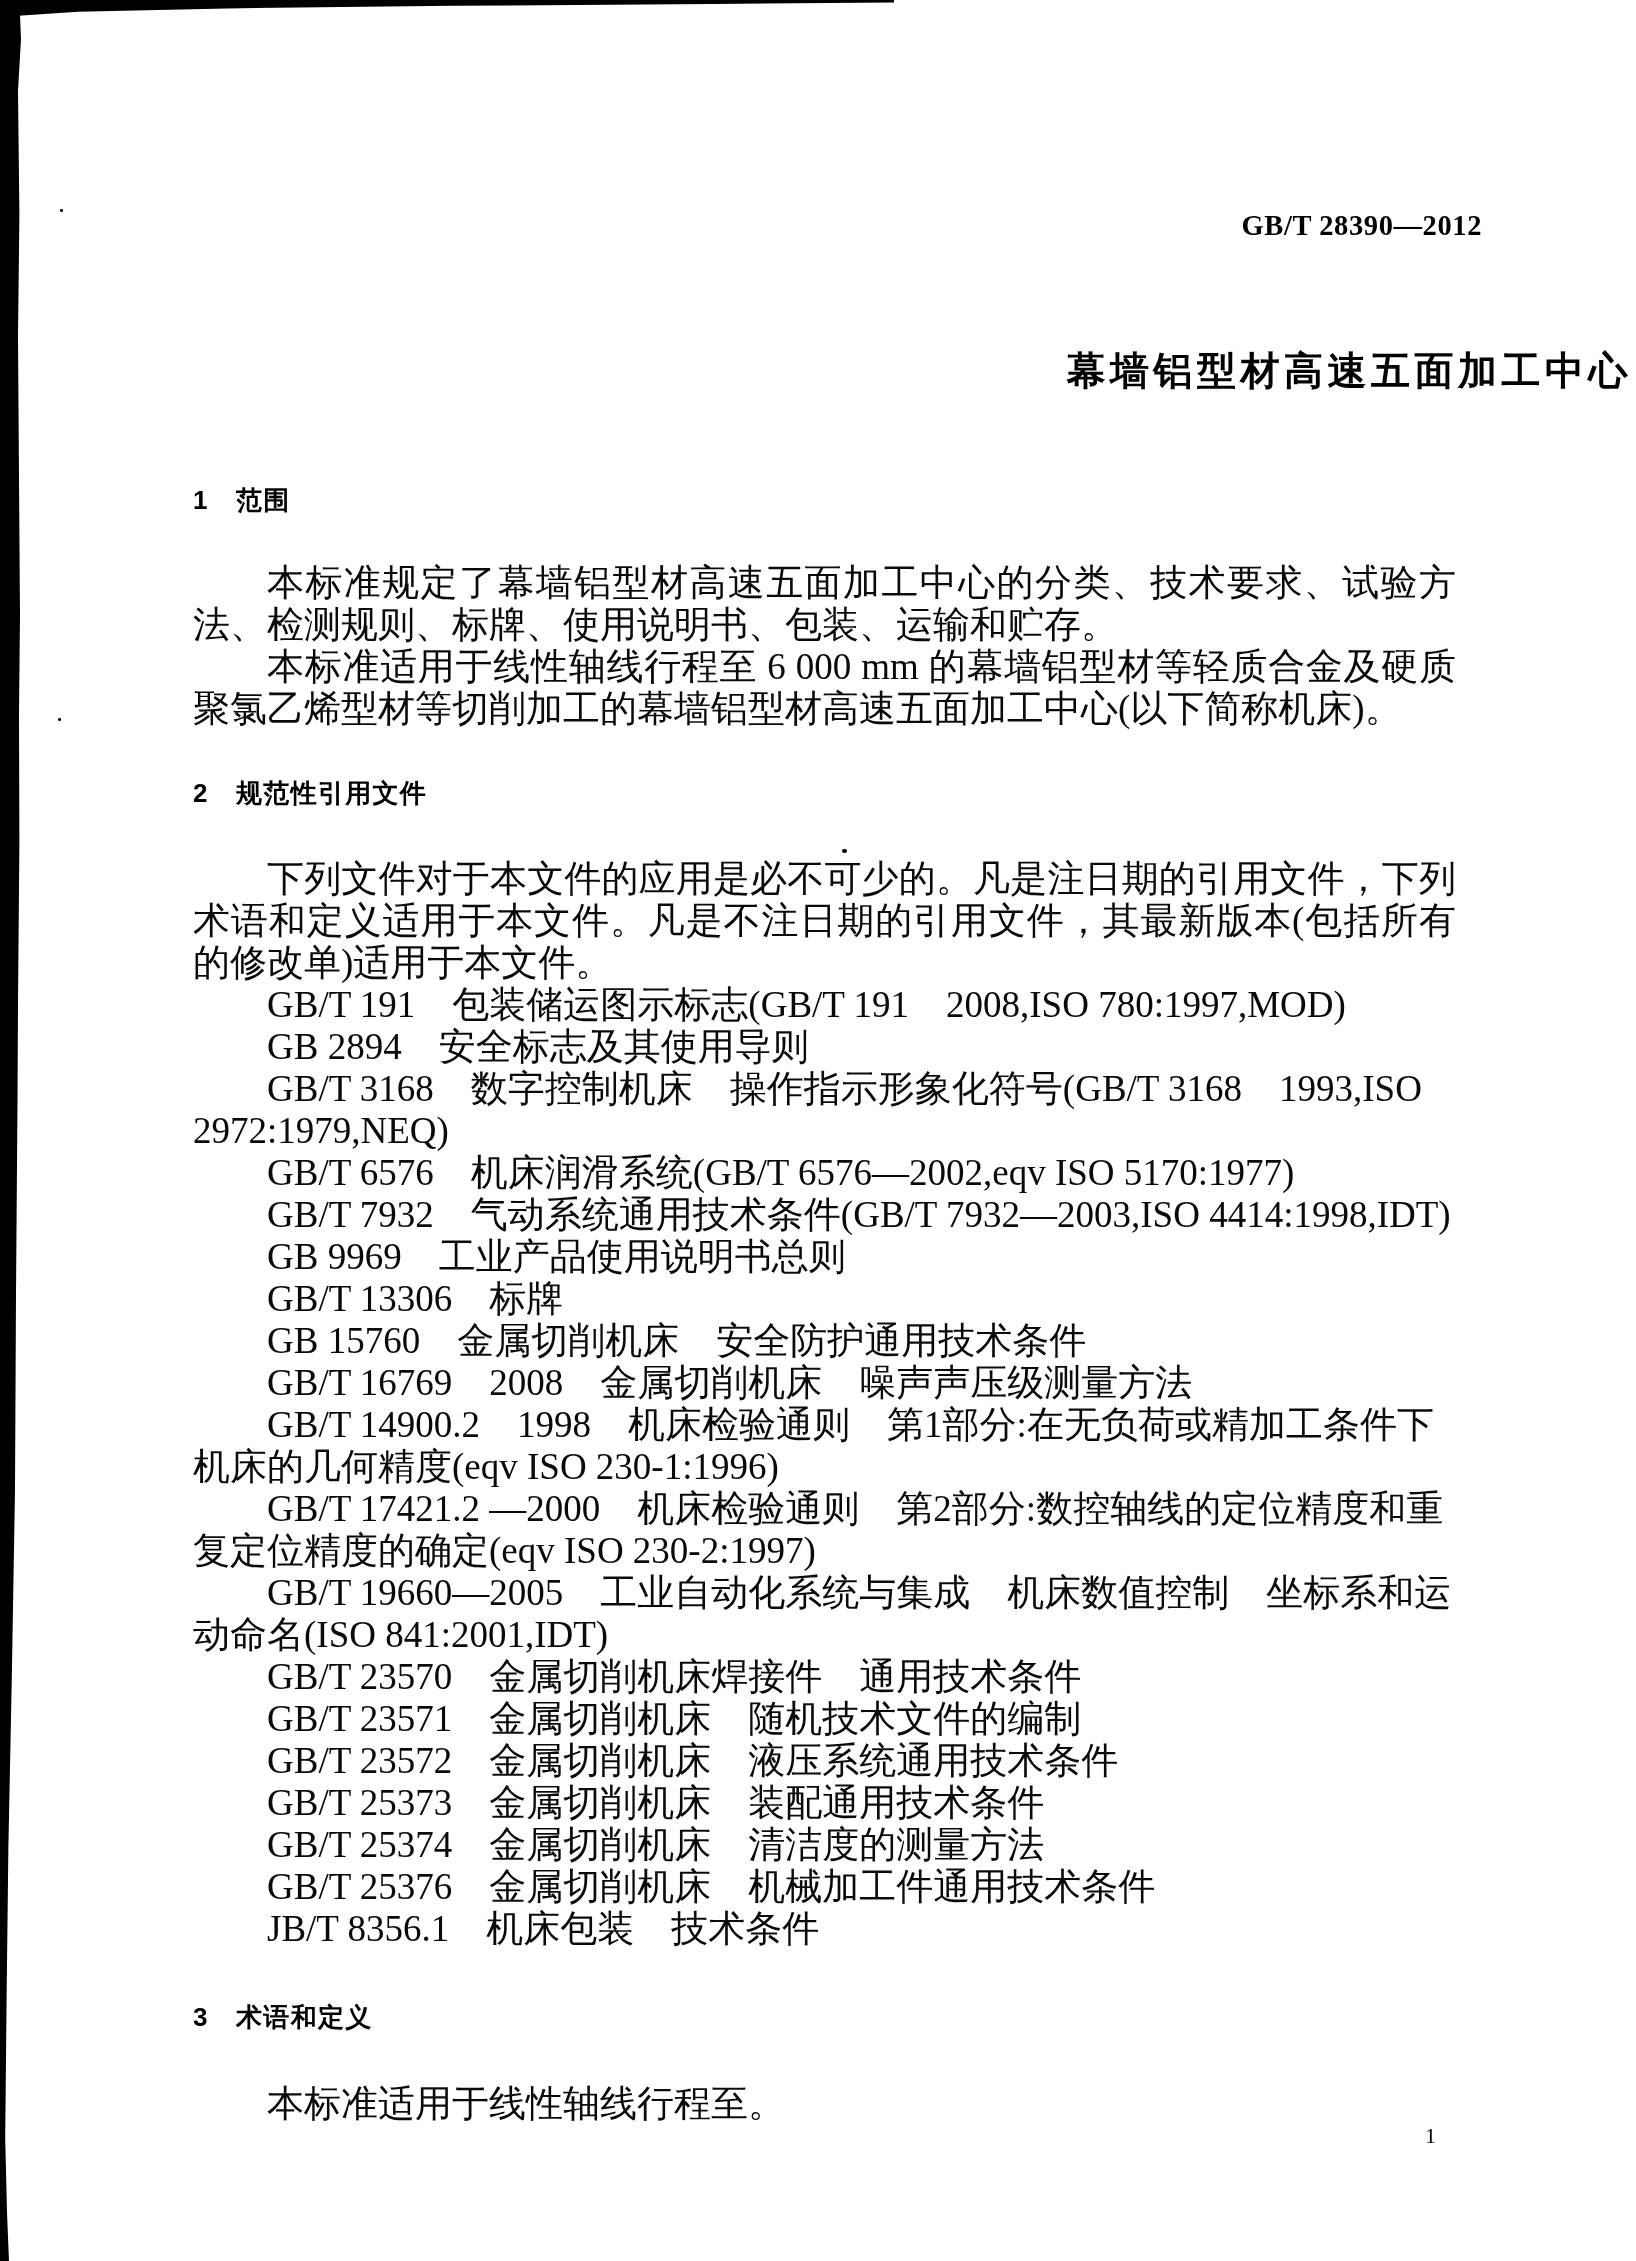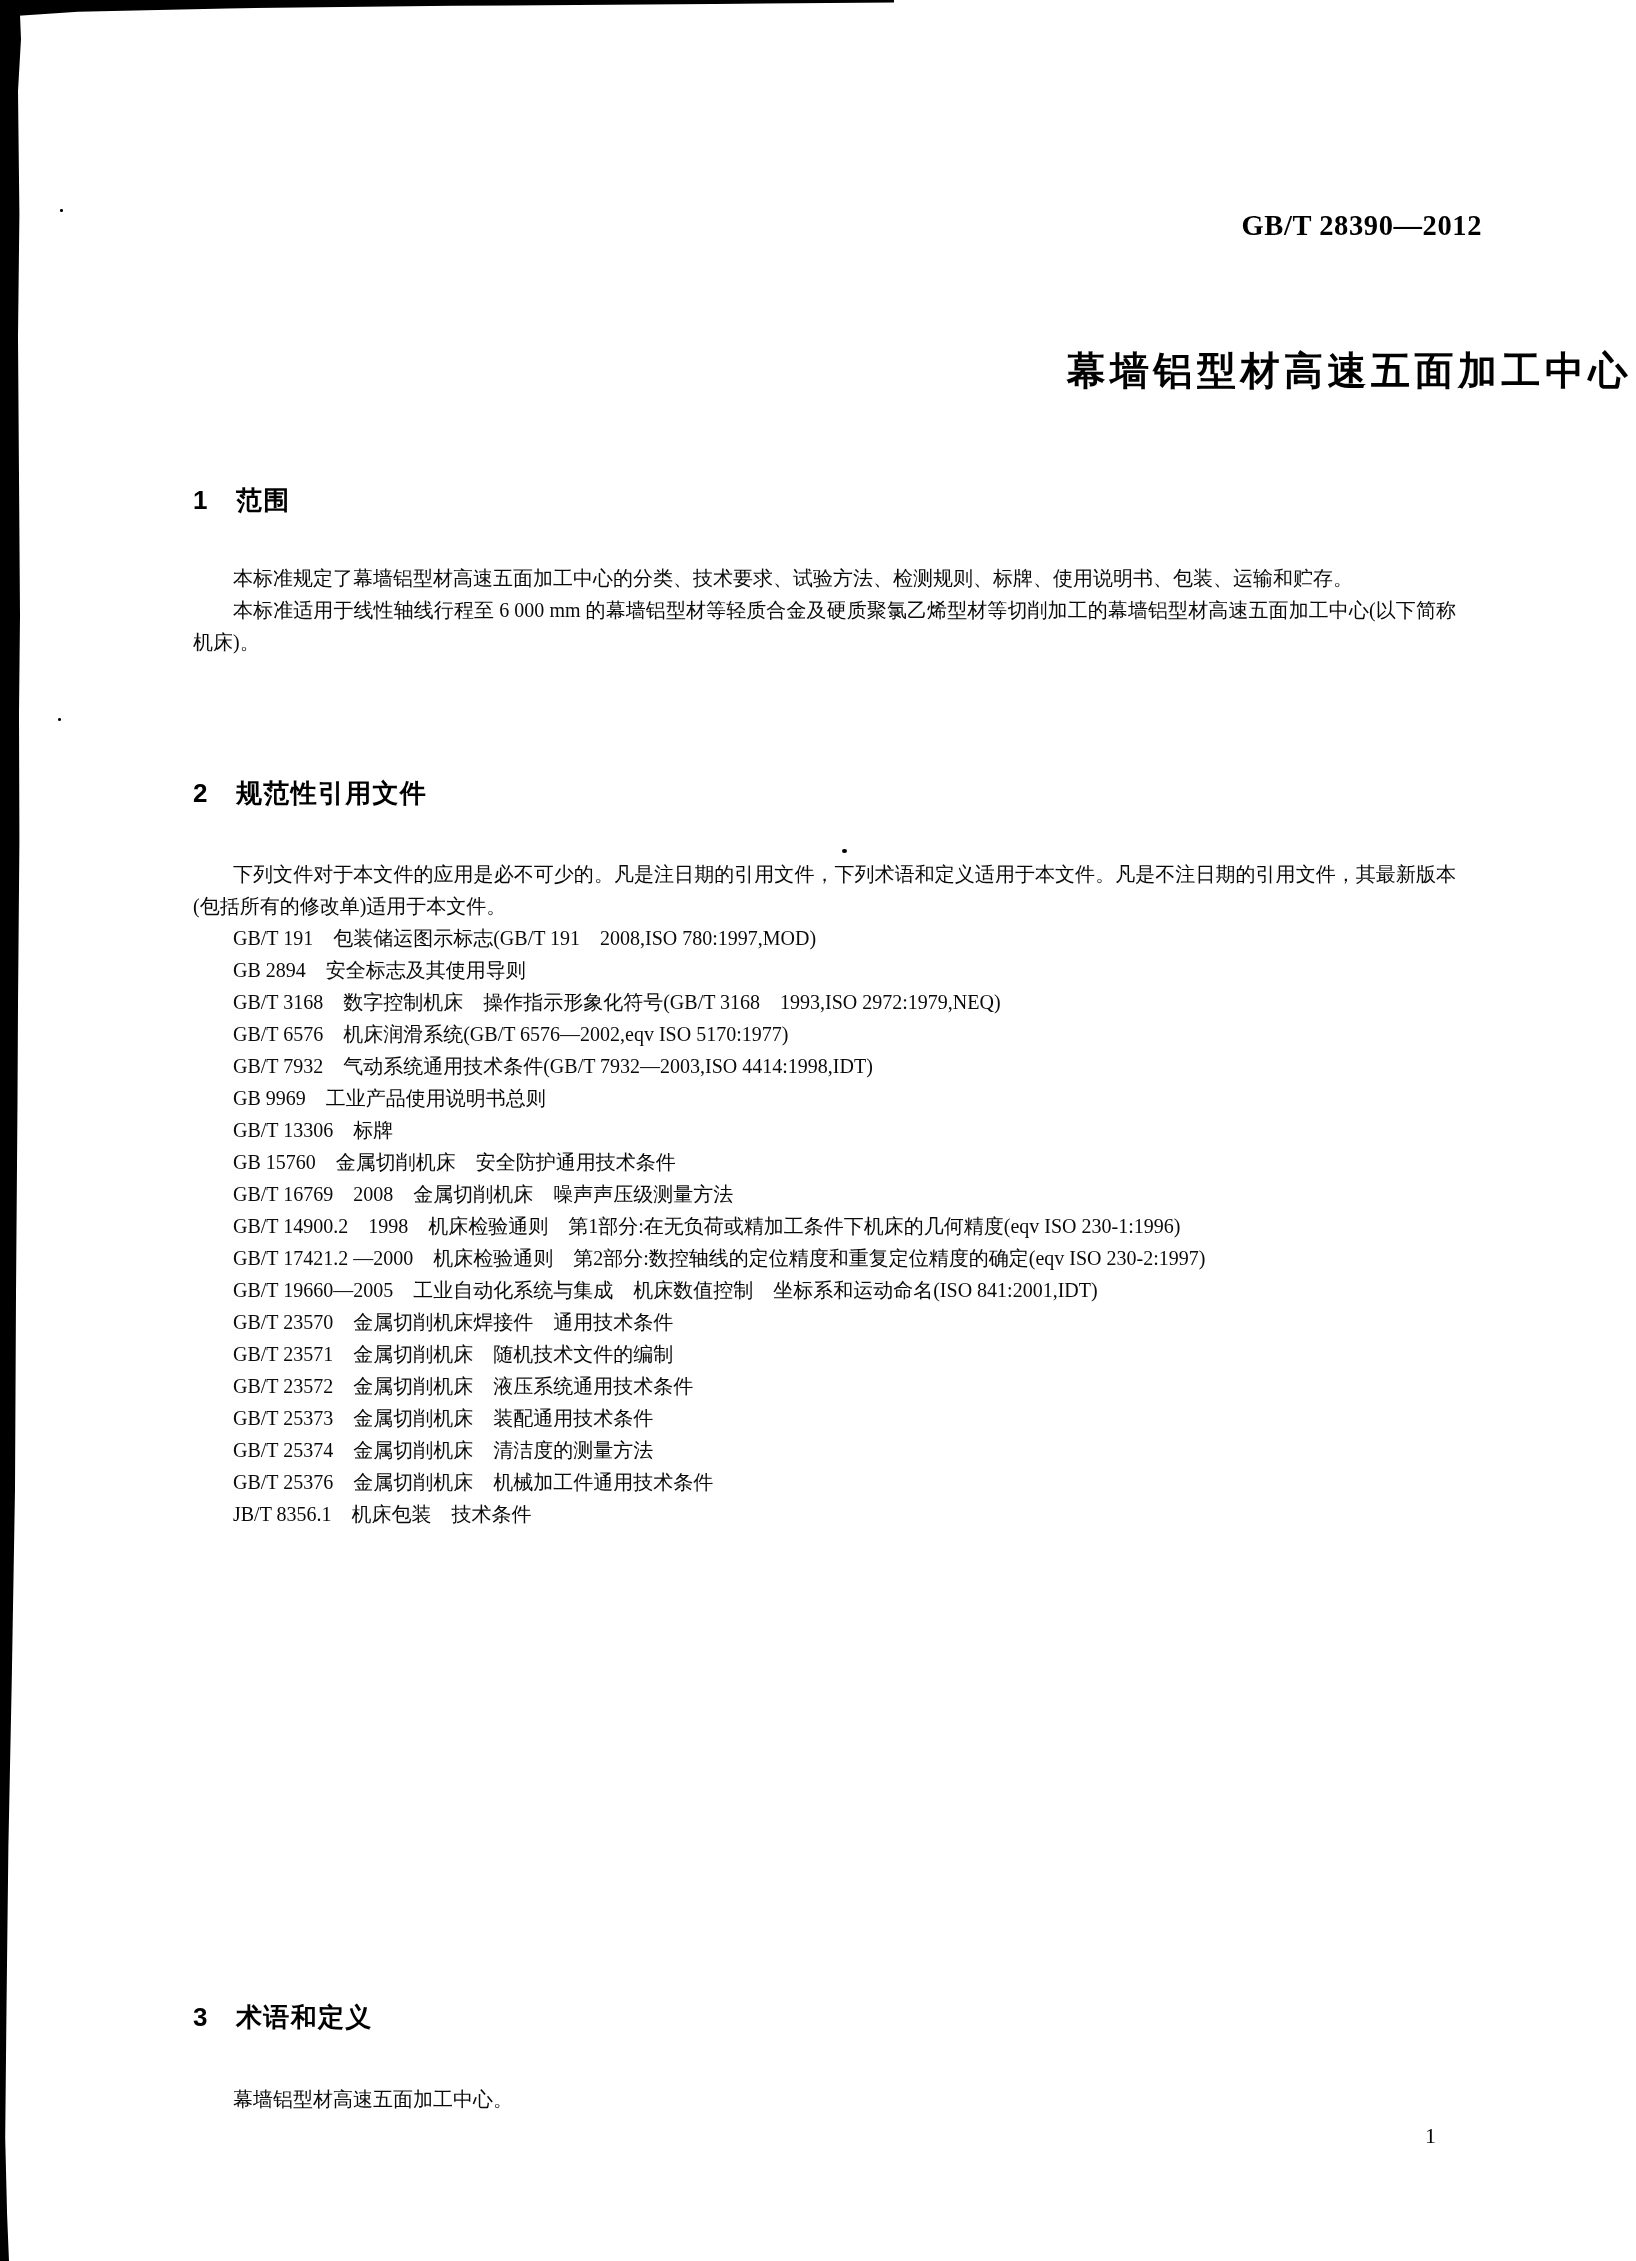--- a/index.html
+++ b/index.html
@@ -46,21 +46,21 @@
   }
   .sec-heading {
     position:absolute; left:193px; margin:0;
     font-family:"Liberation Sans","DejaVu Sans",sans-serif;
     font-weight:bold; font-size:26px; line-height:28.5px; letter-spacing:1.3px; color:#000;
     white-space:nowrap;
     text-align:right;
   }
   .body-block {
     position:absolute; left:193px; width:1263px;
-    font-size:20px; line-height:32px; color:#0a0a0a;
+    font-size:37px; line-height:42px; color:#0a0a0a;
   }
   .body-block p { margin:0; text-indent:2em; text-align:justify; }
   .ref { margin:0; text-indent:2em; }
   .page-number {
     position:absolute; left:1425px; top:2125px;
     font-size:22px; line-height:22px; color:#000;
   }
 </style>
 </head>
 <body>
@@ -103,19 +103,19 @@
         <div class="ref">GB/T 23572　金属切削机床　液压系统通用技术条件</div>
         <div class="ref">GB/T 25373　金属切削机床　装配通用技术条件</div>
         <div class="ref">GB/T 25374　金属切削机床　清洁度的测量方法</div>
         <div class="ref">GB/T 25376　金属切削机床　机械加工件通用技术条件</div>
         <div class="ref">JB/T 8356.1　机床包装　技术条件</div>
       </div>
   </div>
 
   <h2 class="sec-heading" style="top:2003px">3　术语和定义</h2>
   <div class="body-block" style="top:2083px">
-    <p>幕墙铝型材高速五面加工中心。</p>
+    <p>本标准适用于线性轴线行程至。</p>
   </div>
 
   <div class="page-number">1</div>
 
 </div>
 
 
 </body></html>

